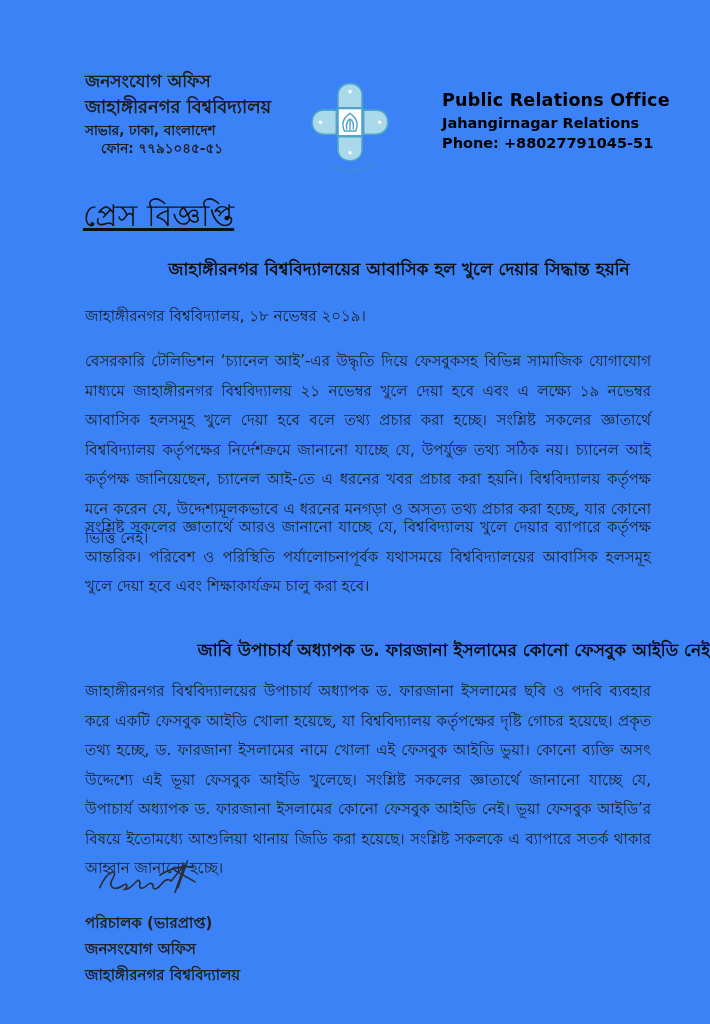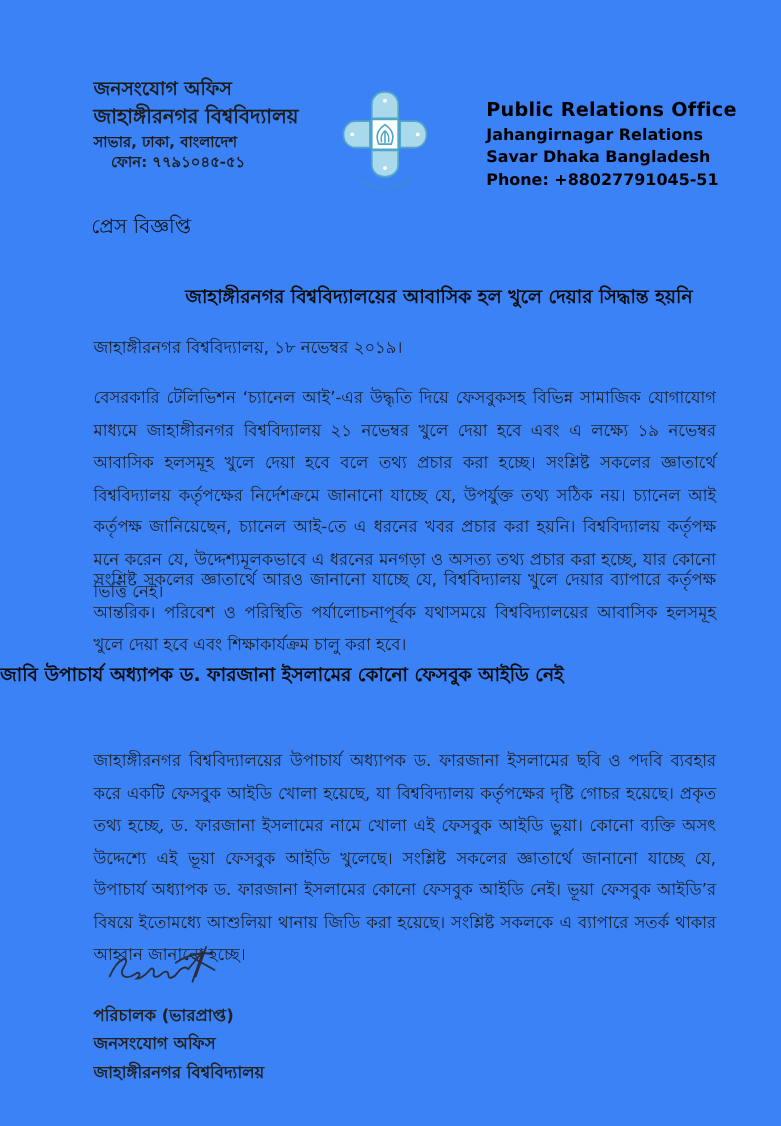--- a/index.html
+++ b/index.html
@@ -17,29 +17,29 @@
   .hdr-left{position:absolute;top:70px;left:85px;line-height:1.3;}
   .hdr-left .l1{font-size:17px;font-weight:bold;margin-bottom:3px;}
   .hdr-left .l2{font-size:18px;font-weight:bold;margin-bottom:4px;}
   .hdr-left .l3{font-size:13.5px;font-weight:bold;}
   .hdr-left .l4{font-size:13.5px;font-weight:bold;margin-left:16px;}
   .logo-wrap{position:absolute;top:82px;left:308px;width:84px;height:98px;}
   .hdr-right{position:absolute;top:88px;left:412px;line-height:1.42;color:#000;margin-left:30px;}
   .hdr-right .l1{font-size:17.5px;font-weight:bold;letter-spacing:.2px;}
   .hdr-right .l2,.hdr-right .l3,.hdr-right .l4{font-size:14.5px;font-weight:bold;}
   
-  .press-label{position:absolute;top:192px;left:83px;font-size:18px;color:#111;}
+  .press-label{position:absolute;top:192px;left:83px;font-size:30px;color:#111;text-decoration:underline;}
   .title-1{position:absolute;top:256px;left:0;width:100%;text-align:center;
            font-size:17px;font-weight:bold;color:#0d0d0d;padding-left:44px;}
   .dateline{position:absolute;top:304px;left:85px;font-size:15px;}
   .para{position:absolute;left:85px;width:566px;font-size:15px;line-height:29.5px;
         text-align:justify;color:#1f1f1f;}
   .para-1{top:332px;}
   .para-2{top:498px;}
-  .title-2{position:absolute;top:600px;left:0;width:100%;text-align:left;
+  .title-2{position:absolute;top:637px;left:0;width:100%;text-align:right;
            font-size:17px;font-weight:bold;color:#0d0d0d;}
   .para-3{top:662px;}
   
   .sig-block{position:absolute;top:858px;left:85px;}
   .sig-scribble{display:block;margin-left:8px;margin-bottom:8px;}
   .sig-lines{font-size:15px;line-height:26px;color:#222;font-weight:bold;}
 </style>
 </head>
 <body>
 
@@ -84,21 +84,20 @@
       <path id="logo-arc" d="M16,96 a36,26 0 0 0 68,0" fill="none" stroke="none"></path>
       <text font-size="6.5" fill="#3f97bd">
         <textPath href="#logo-arc" startOffset="8%">জাহাঙ্গীরনগর বিশ্ববিদ্যালয়</textPath>
       </text>
     </svg>
   </div>
 
   <div class="hdr-right">
     <div class="l1">Public Relations Office</div>
     <div class="l2">Jahangirnagar Relations</div>
-    <div class="l3">Savar Dhaka Bangladesh</div>
     <div class="l4">Phone: +88027791045-51</div>
   </div>
 
   <div class="press-label">প্রেস বিজ্ঞপ্তি</div>
 
   <div class="title-1">জাহাঙ্গীরনগর বিশ্ববিদ্যালয়ের আবাসিক হল খুলে দেয়ার সিদ্ধান্ত হয়নি</div>
   <div class="dateline">জাহাঙ্গীরনগর বিশ্ববিদ্যালয়, ১৮ নভেম্বর ২০১৯।</div>
   <p class="para para-1">বেসরকারি টেলিভিশন ‘চ্যানেল আই’-এর উদ্ধৃতি দিয়ে ফেসবুকসহ বিভিন্ন সামাজিক যোগাযোগ মাধ্যমে জাহাঙ্গীরনগর বিশ্ববিদ্যালয় ২১ নভেম্বর খুলে দেয়া হবে এবং এ লক্ষ্যে ১৯ নভেম্বর আবাসিক হলসমূহ খুলে দেয়া হবে বলে তথ্য প্রচার করা হচ্ছে। সংশ্লিষ্ট সকলের জ্ঞাতার্থে বিশ্ববিদ্যালয় কর্তৃপক্ষের নির্দেশক্রমে জানানো যাচ্ছে যে, উপর্যুক্ত তথ্য সঠিক নয়। চ্যানেল আই কর্তৃপক্ষ জানিয়েছেন, চ্যানেল আই-তে এ ধরনের খবর প্রচার করা হয়নি। বিশ্ববিদ্যালয় কর্তৃপক্ষ মনে করেন যে, উদ্দেশ্যমূলকভাবে এ ধরনের মনগড়া ও অসত্য তথ্য প্রচার করা হচ্ছে, যার কোনো ভিত্তি নেই।</p>
   <p class="para para-2">সংশ্লিষ্ট সকলের জ্ঞাতার্থে আরও জানানো যাচ্ছে যে, বিশ্ববিদ্যালয় খুলে দেয়ার ব্যাপারে কর্তৃপক্ষ আন্তরিক। পরিবেশ ও পরিস্থিতি পর্যালোচনাপূর্বক যথাসময়ে বিশ্ববিদ্যালয়ের আবাসিক হলসমূহ খুলে দেয়া হবে এবং শিক্ষাকার্যক্রম চালু করা হবে।</p>
 

